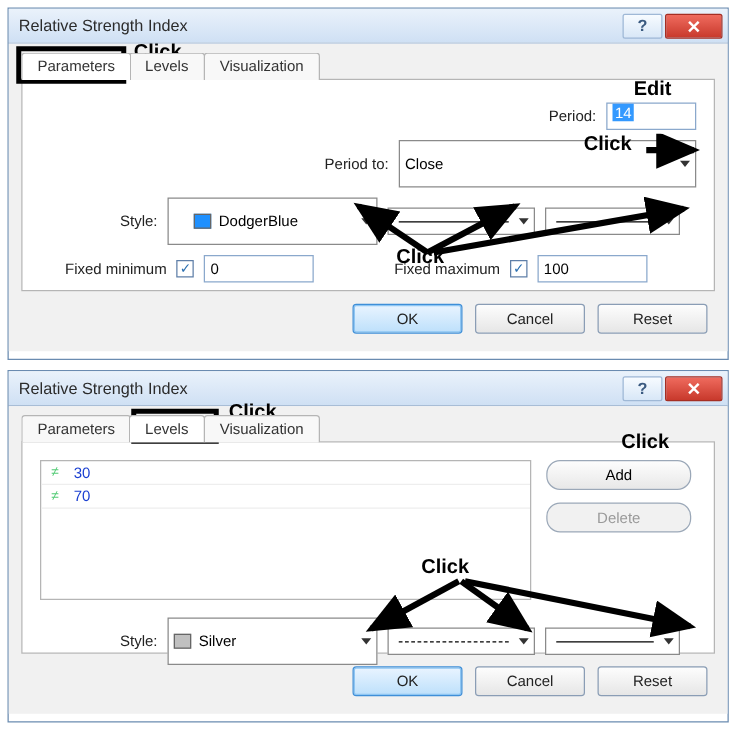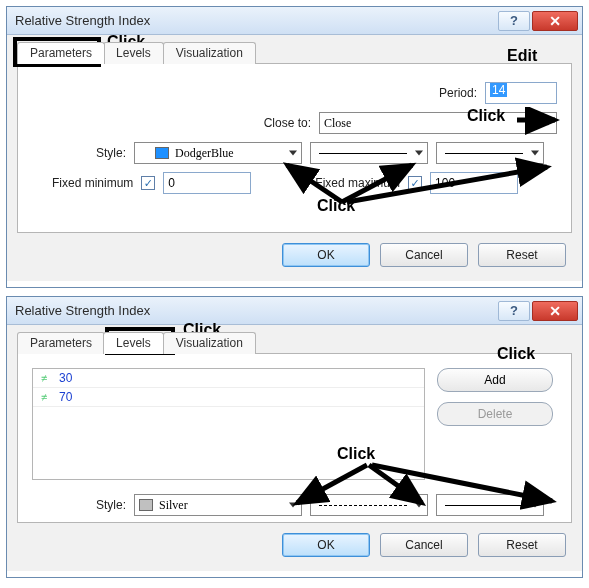--- a/index.html
+++ b/index.html
@@ -86,28 +86,27 @@
   .lbl { color: #222; }
   .txtin {
     height: 22px;
     border: 1px solid #8aa8cc;
     background: #fff;
     padding: 0 4px;
     font-family: inherit;
     font-size: 12px;
   }
   .sel {
-    height: 22px;
+    height: 38px;
     border: 1px solid #8a8a8a;
     background: #fff;
     display: flex; align-items: center;
     padding: 0 18px 0 4px;
     position: relative;
     font-size: 12px;
-    font-family: Liberation Serif, serif;
   }
   .sel .caret, .caret {
     position: absolute;
     right: 4px; top: 50%; transform: translateY(-50%);
     width: 0; height: 0;
     border-left: 4px solid transparent;
     border-right: 4px solid transparent;
     border-top: 5px solid #333;
   }
   .swatch {
@@ -214,21 +213,21 @@
     <div class="tabpanel" style="height:170px;">
 
       <div class="row" style="justify-content:flex-end; margin-top:4px;">
         <span class="lbl">Period:</span>
         <div class="txtin" style="width:72px;">
           <span class="periodSel">14</span>
         </div>
       </div>
 
       <div class="row" style="justify-content:flex-end;">
-        <span class="lbl">Close to:</span>
+        <span class="lbl">Period to:</span>
         <div class="sel" style="width:238px;">
           <span>Close</span>
           <span class="caret"></span>
         </div>
       </div>
 
       <div class="row" style="margin-left:56px;">
         <span class="lbl" style="width:38px; text-align:right;">Style:</span>
         <div class="sel" style="width:168px;padding-left:20px;">
           <span class="swatch" id="sw1" style="background: rgb(30, 144, 255);"></span>
@@ -264,21 +263,21 @@
           <span>Cancel</span>
         </div>
       <div class="btn">
           <span>Reset</span>
         </div>
     </div>
   </div>
 
   <div class="boxmark" style="left:6px; top:30px; width:88px; height:30px;"></div>
   <span class="anno" style="left:100px; top:26px;">Click</span>
-  <span class="anno" style="left:500px; top:40px;">Edit</span>
+  <span class="anno" style="left:500px; top:56px;">Edit</span>
   <span class="anno" style="left:460px; top:100px;">Click</span>
   <span class="anno" style="left:310px; top:190px;">Click</span>
   <svg class="arrow" style="left:270px; top:100px; width:290px; height:70px;">
     <defs>
         <marker id="ah1" markerWidth="8" markerHeight="8" refX="6" refY="3" orient="auto">
           <path d="M0,0 L7,3 L0,6 Z" fill="#000"></path>
         </marker>
       </defs>
     <line x1="240" y1="13" x2="278" y2="13" stroke="#000" stroke-width="5" marker-end="url(#ah1)"></line>
   </svg>

